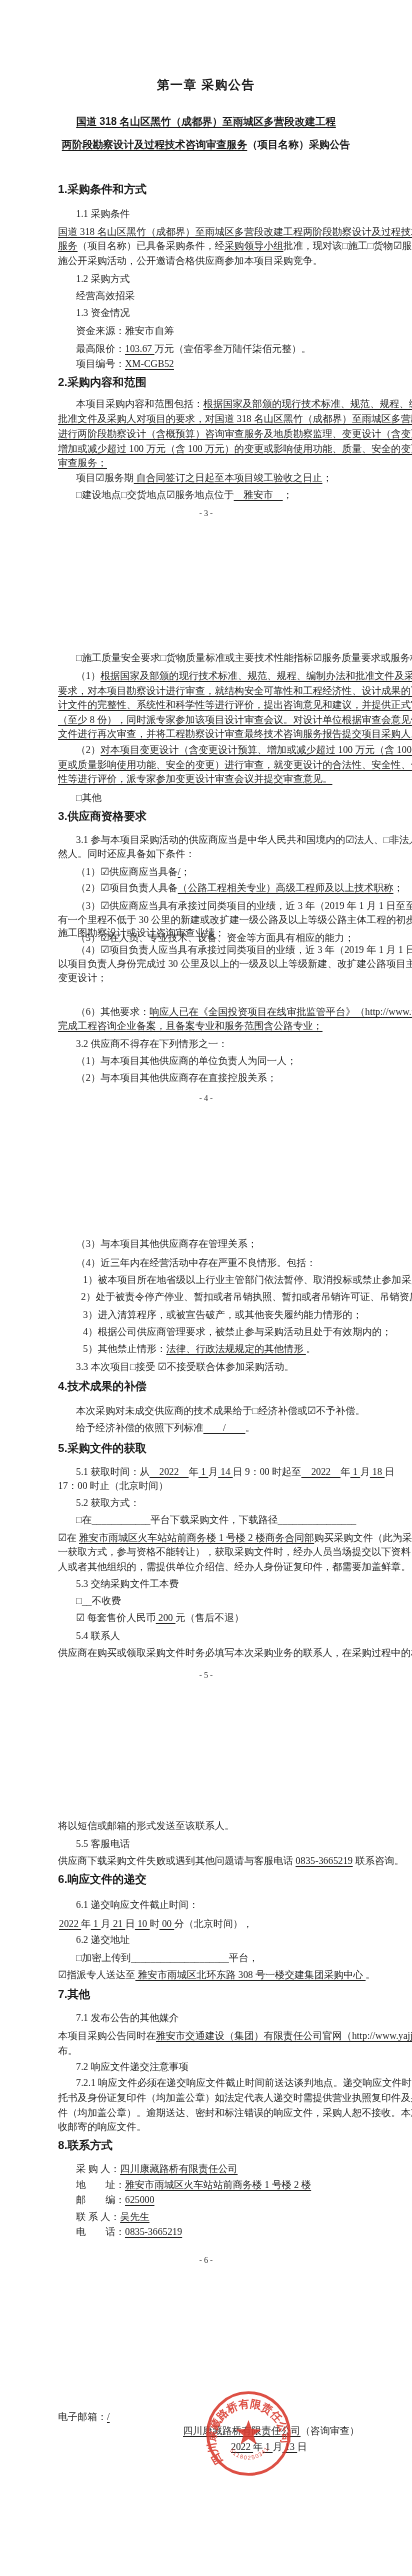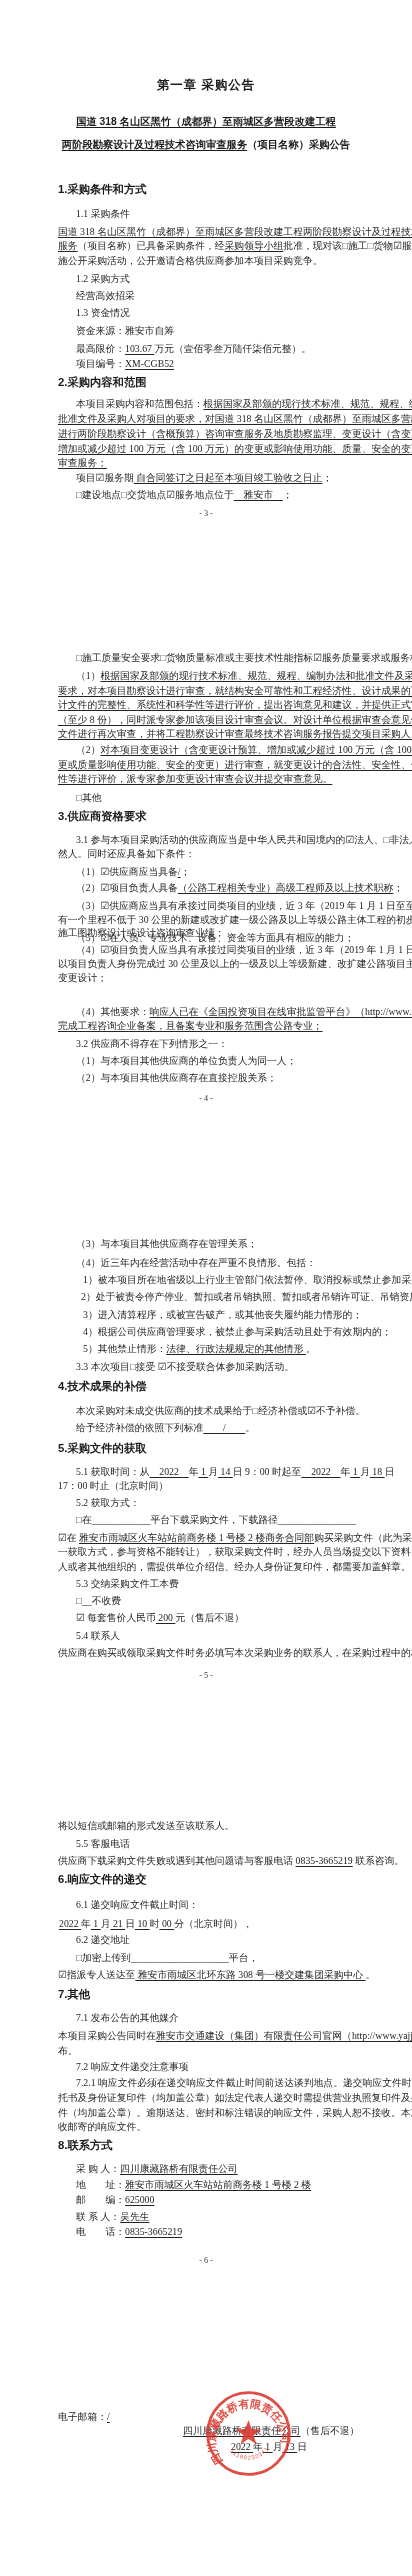--- a/index.html
+++ b/index.html
@@ -78,21 +78,21 @@
     <div class="line" style="top: 848px; left: 58px;"><span>然人。同时还应具备如下条件：</span></div>
     <div class="line" style="top: 866px; left: 76px;"><span>（1）☑供应商应当具备</span><span class="u">/</span><span>；</span></div>
     <div class="line" style="top: 882px; left: 76px; text-align: right;"><span>（2）☑项目负责人具备</span><span class="u">（公路工程相关专业）高级工程师及以上技术职称</span><span>；</span></div>
     <div class="line" style="top: 900px; left: 76px;"><span>（3）☑供应商应当具有承接过同类项目的业绩，近 3 年（2019 年 1 月 1 日至至今）至少</span></div>
     <div class="line" style="top: 914px; left: 58px;"><span>有一个里程不低于 30 公里的新建或改扩建一级公路及以上等级公路主体工程的初步勘察设计或</span></div>
     <div class="line" style="top: 927px; left: 58px;"><span>施工图勘察设计或设计咨询审查业绩；</span></div>
     <div class="line" style="top: 944px; left: 76px;"><span>（4）☑项目负责人应当具有承接过同类项目的业绩，近 3 年（2019 年 1 月 1 日至今）至少</span></div>
     <div class="line" style="top: 958px; left: 58px;"><span>以项目负责人身份完成过 30 公里及以上的一级及以上等级新建、改扩建公路项目主体工程设计</span></div>
     <div class="line" style="top: 972px; left: 58px;"><span>变更设计；</span></div>
     <div class="line" style="top: 932px; left: 76px;"><span>（5）☑在人员、专业技术、设备、资金等方面具有相应的能力；</span></div>
-    <div class="line" style="top: 1006px; left: 76px;"><span>（4）其他要求：</span><span class="u">响应人已在《全国投资项目在线审批监管平台》（http://www.tzxm.gov.cn）</span></div>
+    <div class="line" style="top: 1006px; left: 76px;"><span>（6）其他要求：</span><span class="u">响应人已在《全国投资项目在线审批监管平台》（http://www.tzxm.gov.cn）</span></div>
     <div class="line" style="top: 1020px; left: 58px;"><span class="u">完成工程咨询企业备案，且备案专业和服务范围含公路专业；</span></div>
     <div class="line" style="top: 1038px; left: 76px;"><span>3.2  供应商不得存在下列情形之一：</span></div>
     <div class="line" style="top: 1055px; left: 76px;"><span>（1）与本项目其他供应商的单位负责人为同一人；</span></div>
     <div class="line" style="top: 1072px; left: 76px;"><span>（2）与本项目其他供应商存在直接控股关系；</span></div>
     <div class="line footer center" style="top: 1094px;"><span>- 4 -</span></div>
     <div class="line" style="top: 1238px; left: 76px;"><span>（3）与本项目其他供应商存在管理关系；</span></div>
     <div class="line" style="top: 1257px; left: 76px;"><span>（4）近三年内在经营活动中存在严重不良情形。包括：</span></div>
     <div class="line" style="top: 1274px; left: 83px;"><span>1）被本项目所在地省级以上行业主管部门依法暂停、取消投标或禁止参加采购活动的；</span></div>
     <div class="line" style="top: 1291px; left: 81px;"><span>2）处于被责令停产停业、暂扣或者吊销执照、暂扣或者吊销许可证、吊销资质证书状态的；</span></div>
     <div class="line" style="top: 1309px; left: 83px;"><span>3）进入清算程序，或被宣告破产，或其他丧失履约能力情形的；</span></div>
@@ -135,21 +135,21 @@
     <div class="line" style="top: 2107px; left: 58px;"><span>件（均加盖公章）。逾期送达、密封和标注错误的响应文件，采购人恕不接收。本次采购不接</span></div>
     <div class="line" style="top: 2121px; left: 58px;"><span>收邮寄的响应文件。</span></div>
     <div class="line h" style="top: 2139px; left: 58px;"><span>8.联系方式</span></div>
     <div class="line" style="top: 2163px; left: 76px;"><span>采 购 人：</span><span class="u">四川康藏路桥有限责任公司</span></div>
     <div class="line" style="top: 2179px; left: 76px;"><span>地　　址：</span><span class="u">雅安市雨城区火车站站前商务楼 1 号楼 2 楼</span></div>
     <div class="line" style="top: 2194px; left: 76px;"><span>邮　　编：</span><span class="u">625000</span></div>
     <div class="line" style="top: 2211px; left: 76px;"><span>联 系 人：</span><span class="u">吴先生</span></div>
     <div class="line" style="top: 2226px; left: 76px;"><span>电　　话：</span><span class="u">0835-3665219</span></div>
     <div class="line footer center" style="top: 2256px;"><span>- 6 -</span></div>
     <div class="line" style="top: 2411px; left: 58px;"><span>电子邮箱：</span><span class="u">/  </span></div>
-    <div class="line" style="top: 2425px; left: 183px;"><span class="u">四川康藏路桥有限责任公司</span><span>（售后不退）</span></div>
+    <div class="line" style="top: 2425px; left: 183px;"><span class="u">四川康藏路桥有限责任公司</span><span>（咨询审查）</span></div>
     <div class="line" style="top: 2441px; left: 231px;"><span class="u"> 2022  </span><span>年</span><span class="u">  1  </span><span>月</span><span class="u">  13  </span><span>日</span></div>
     <svg id="stamp-svg" width="89" height="92" viewBox="0 0 172 178" style="left:204px;top:2387px;">
     <circle cx="86" cy="90" r="79" fill="none" stroke="#d9382c" stroke-width="5.5"></circle>
     <polygon fill="#d9382c" points="86,64 92.2,81.5 110.7,82 96,93.2 101.3,111 86,100.5 70.7,111 76,93.2 61.3,82 79.8,81.5"></polygon>
     <path id="stamp-arc-top" d="M 38,146 A 64,64 0 1 1 134,146" fill="none" stroke="none"></path>
     <path id="stamp-arc-bottom" d="M 46,119 A 48,48 0 0 0 126,119" fill="none" stroke="none"></path>
     <text fill="#d9382c" font-size="21" font-weight="bold" font-family="Liberation Sans, DejaVu Sans, sans-serif">
       <textPath href="#stamp-arc-top" startOffset="2">四川康藏路桥有限责任公司</textPath>
     </text>
     <text fill="#d9382c" font-size="11" letter-spacing="2" font-family="Liberation Sans, DejaVu Sans, sans-serif">

